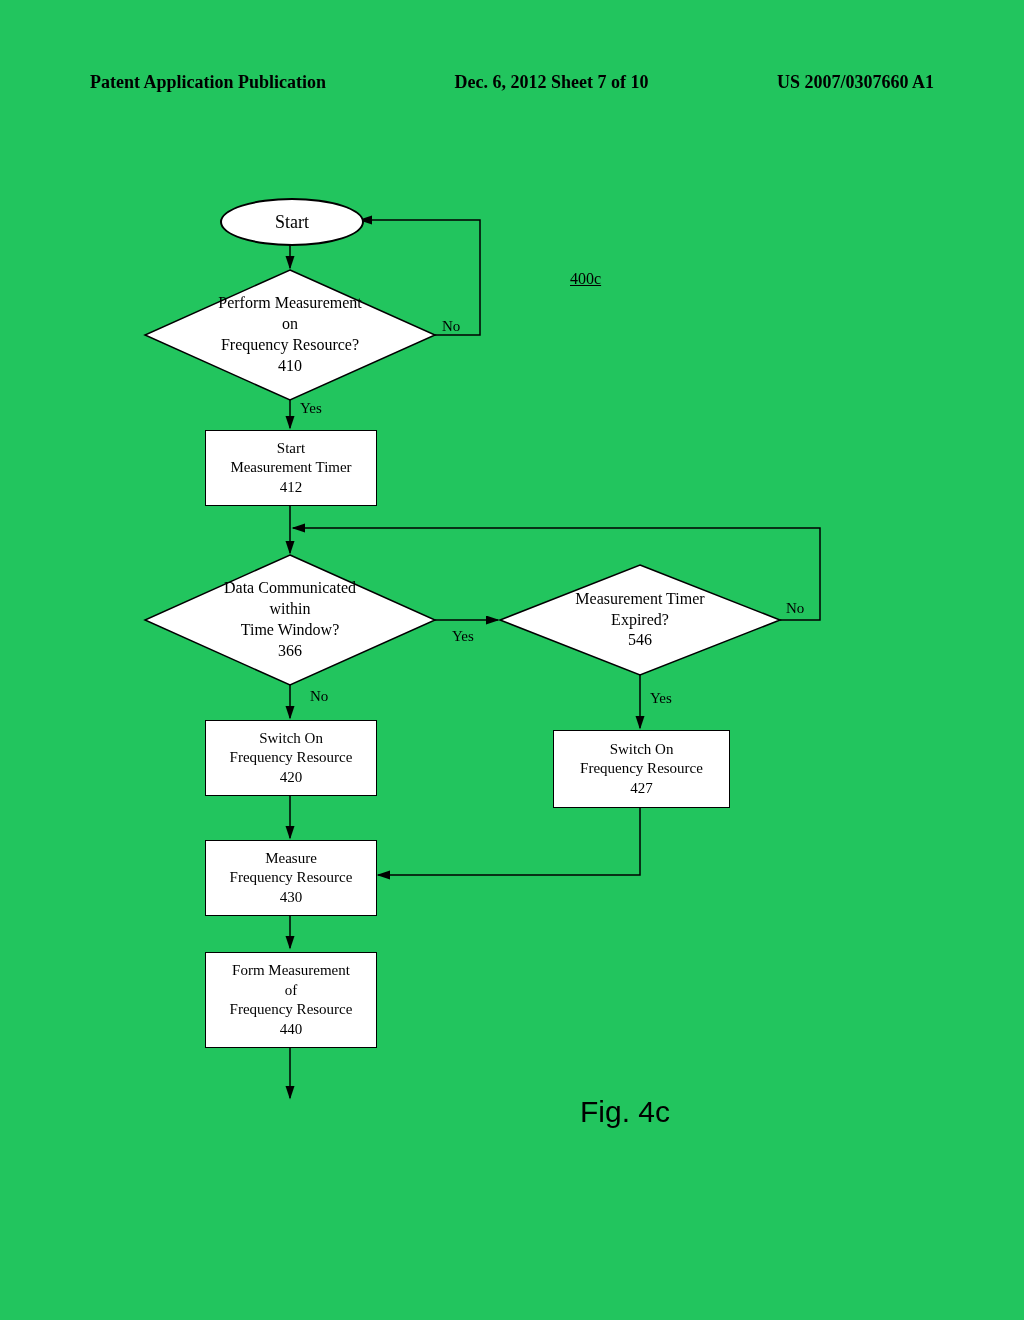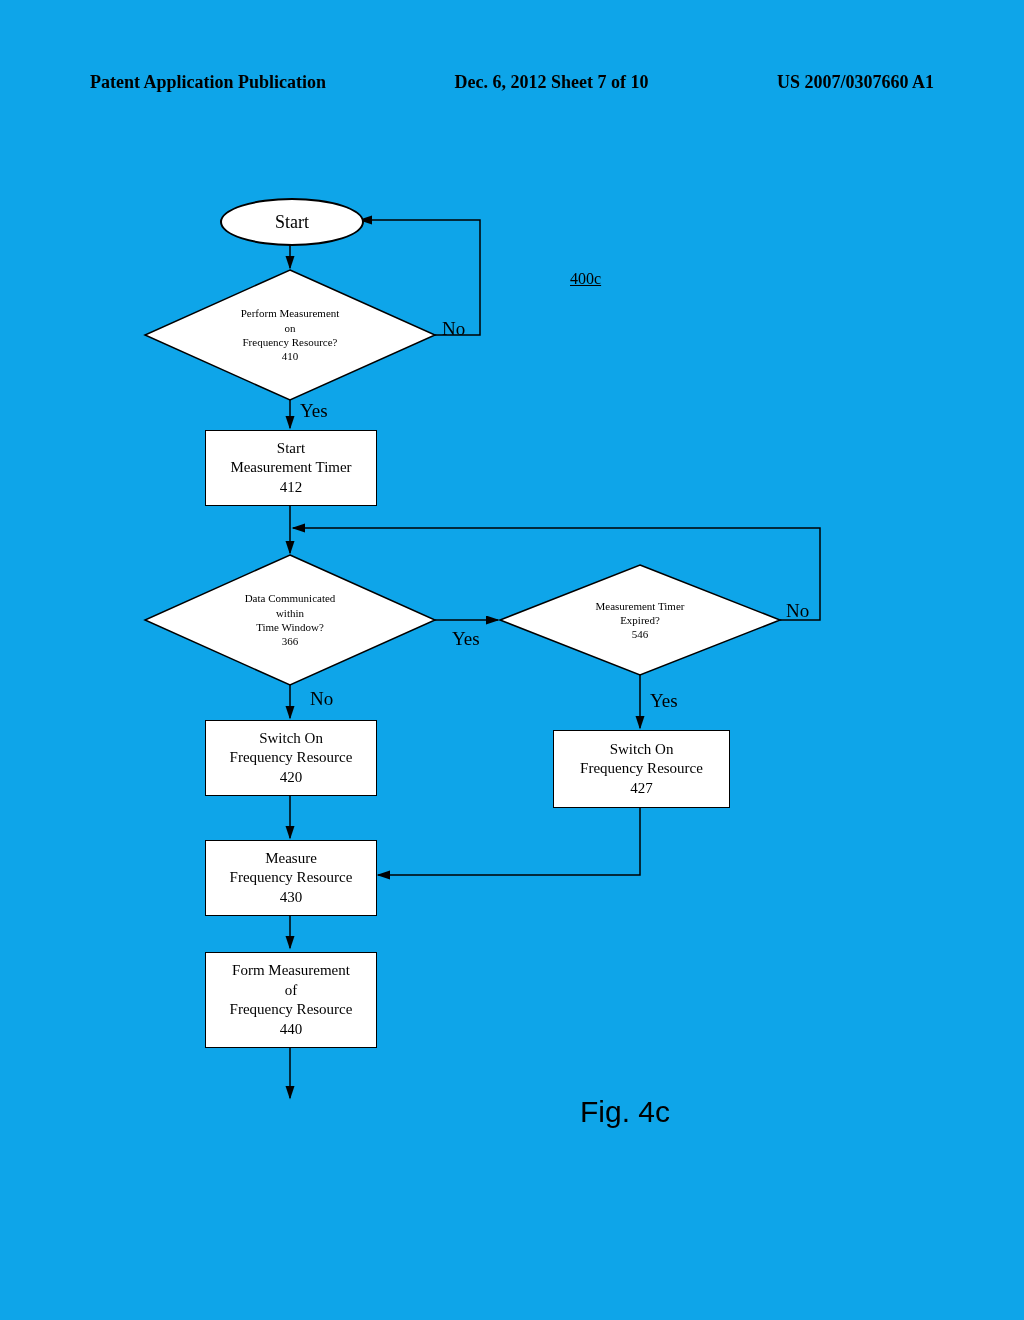--- a/index.html
+++ b/index.html
@@ -6,21 +6,21 @@
       font-family: "Times New Roman", serif;
       font-size: 14px;
       margin: 0;
       padding: 0;
       background: white;
     }
     .page {
       width: 1024px;
       height: 1320px;
       position: relative;
-      background: #0ea5e9;
+      background: #22c55e;
     }
     .header {
       position: absolute;
       top: 72px;
       left: 90px;
       right: 90px;
       display: flex;
       justify-content: space-between;
       font-weight: bold;
       font-family: "Times New Roman", serif;
@@ -36,37 +36,37 @@
       text-align: center;
       background: white;
       font-size: 18px;
     }
     .diamond {
       position: absolute;
       text-align: center;
       display: flex;
       align-items: center;
       justify-content: center;
-      font-size: 11px;
+      font-size: 16px;
       line-height: 1.3;
     }
     .box {
       position: absolute;
       border: 1.5px solid black;
       display: flex;
       align-items: center;
       justify-content: center;
       text-align: center;
       background: white;
       font-size: 15px;
       line-height: 1.3;
     }
     .label {
       position: absolute;
-      font-size: 19px;
+      font-size: 15px;
     }
     .title-label {
       position: absolute;
       font-size: 16px;
       text-decoration: underline;
     }
     .fig-label {
       position: absolute;
       font-size: 30px;
       font-family: Arial, sans-serif;

